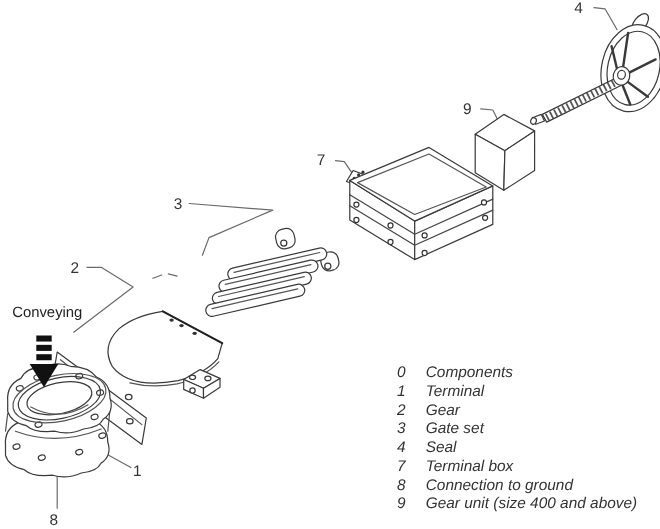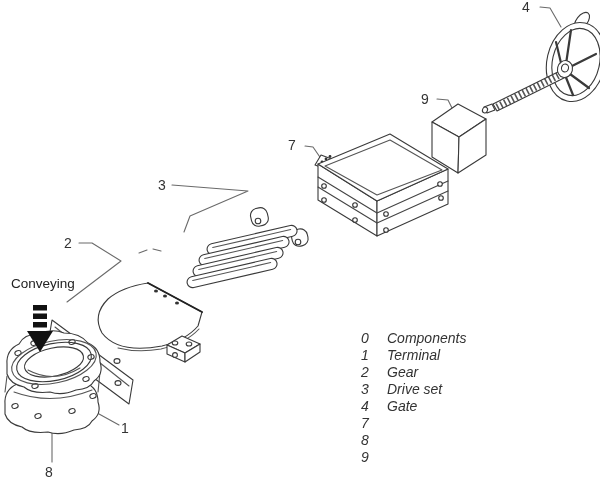--- a/index.html
+++ b/index.html
@@ -207,30 +207,33 @@
     <div class="legend-row">
       <span class="legend-num">1</span>
       <span class="legend-label">Terminal</span>
     </div>
     <div class="legend-row">
       <span class="legend-num">2</span>
       <span class="legend-label">Gear</span>
     </div>
     <div class="legend-row">
       <span class="legend-num">3</span>
-      <span class="legend-label">Drive set</span>
+      <span class="legend-label">Gate set</span>
     </div>
     <div class="legend-row">
       <span class="legend-num">4</span>
-      <span class="legend-label">Gate</span>
+      <span class="legend-label">Seal</span>
     </div>
     <div class="legend-row">
       <span class="legend-num">7</span>
+      <span class="legend-label">Terminal box</span>
     </div>
     <div class="legend-row">
       <span class="legend-num">8</span>
+      <span class="legend-label">Connection to ground</span>
     </div>
     <div class="legend-row">
       <span class="legend-num">9</span>
+      <span class="legend-label">Gear unit (size 400 and above)</span>
     </div>
   </div>
 
 </div>
 
 </body></html>

